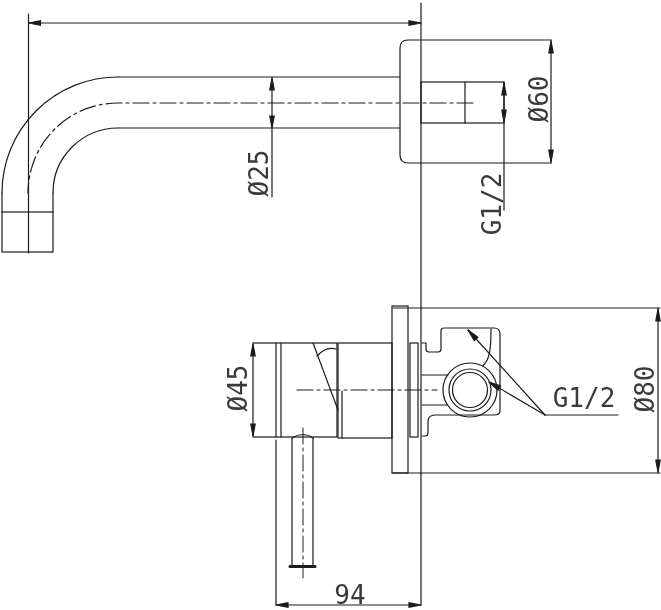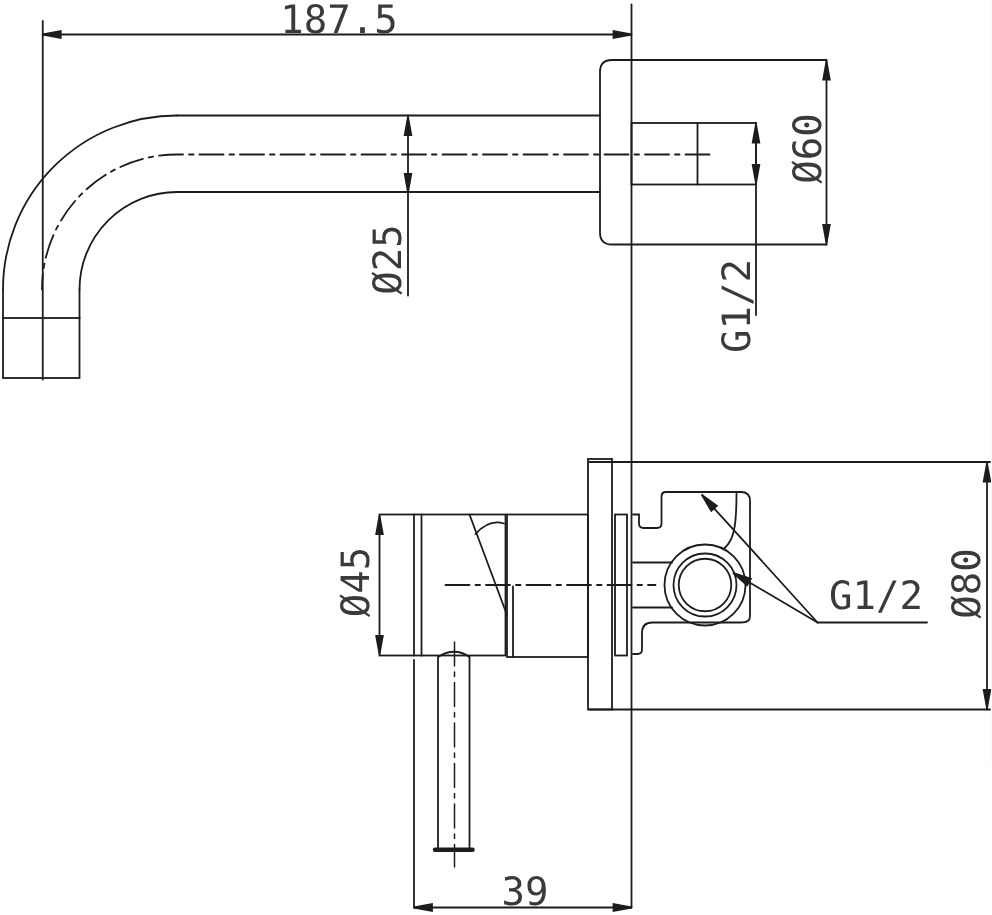--- a/index.html
+++ b/index.html
@@ -135,28 +135,27 @@
     </g>
 
     <g>
       <line x1="276" y1="440" x2="276" y2="605"></line>
       <line x1="276" y1="605" x2="421" y2="605"></line>
       <polygon fill="#1c1c1c" points="276,605 288,602.8 288,607.2"></polygon>
       <polygon fill="#1c1c1c" points="421,605 409,602.8 409,607.2"></polygon>
     </g>
   </svg>
 
-  <span class="dim-label" style="left:186px;top:0px;width:80px;">187.5</span>
 
   <span class="dim-label rot" style="left:209px;top:159px;width:100px;">Ø25</span>
 
   <span class="dim-label rot" style="left:489px;top:85px;width:100px;">Ø60</span>
 
   <span class="dim-label rot" style="left:442px;top:190px;width:100px;">G1/2</span>
 
   <span class="dim-label rot" style="left:188px;top:374px;width:100px;">Ø45</span>
 
   <span class="dim-label" style="left:549px;top:384px;width:70px;">G1/2</span>
 
   <span class="dim-label rot" style="left:595px;top:375px;width:100px;">Ø80</span>
 
-  <span class="dim-label" style="left:330px;top:581px;width:40px;">39</span>
+  <span class="dim-label" style="left:330px;top:581px;width:40px;">94</span>
 </div>
 
 </body></html>

